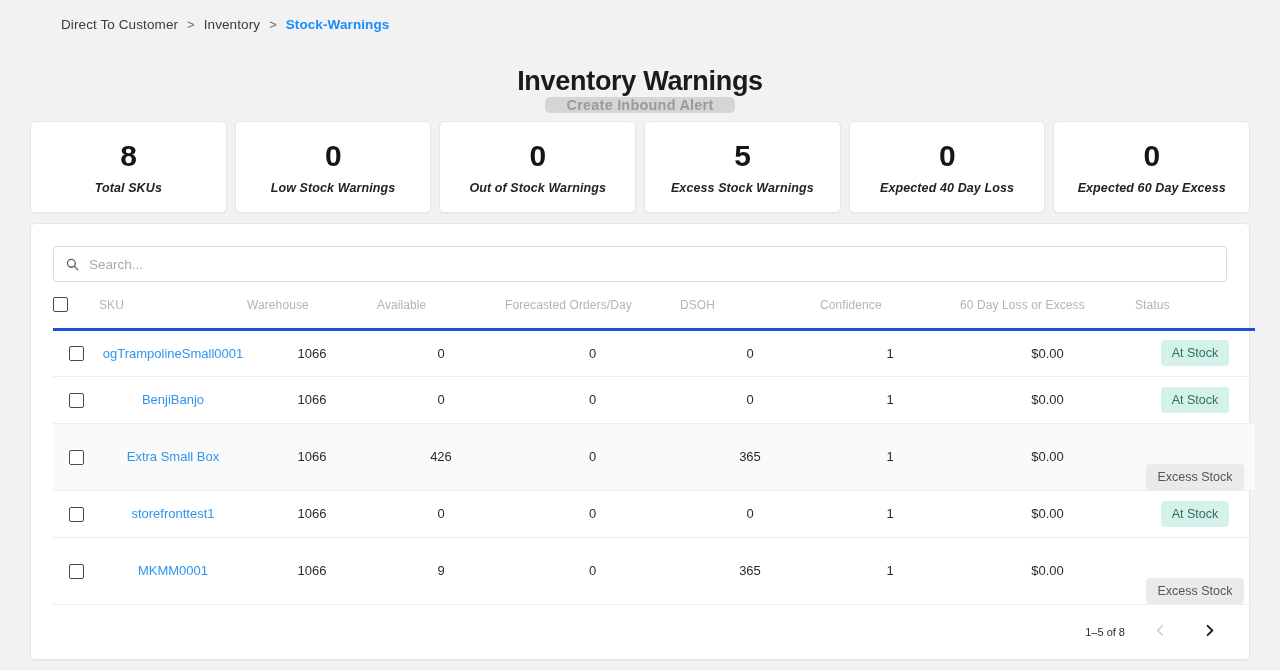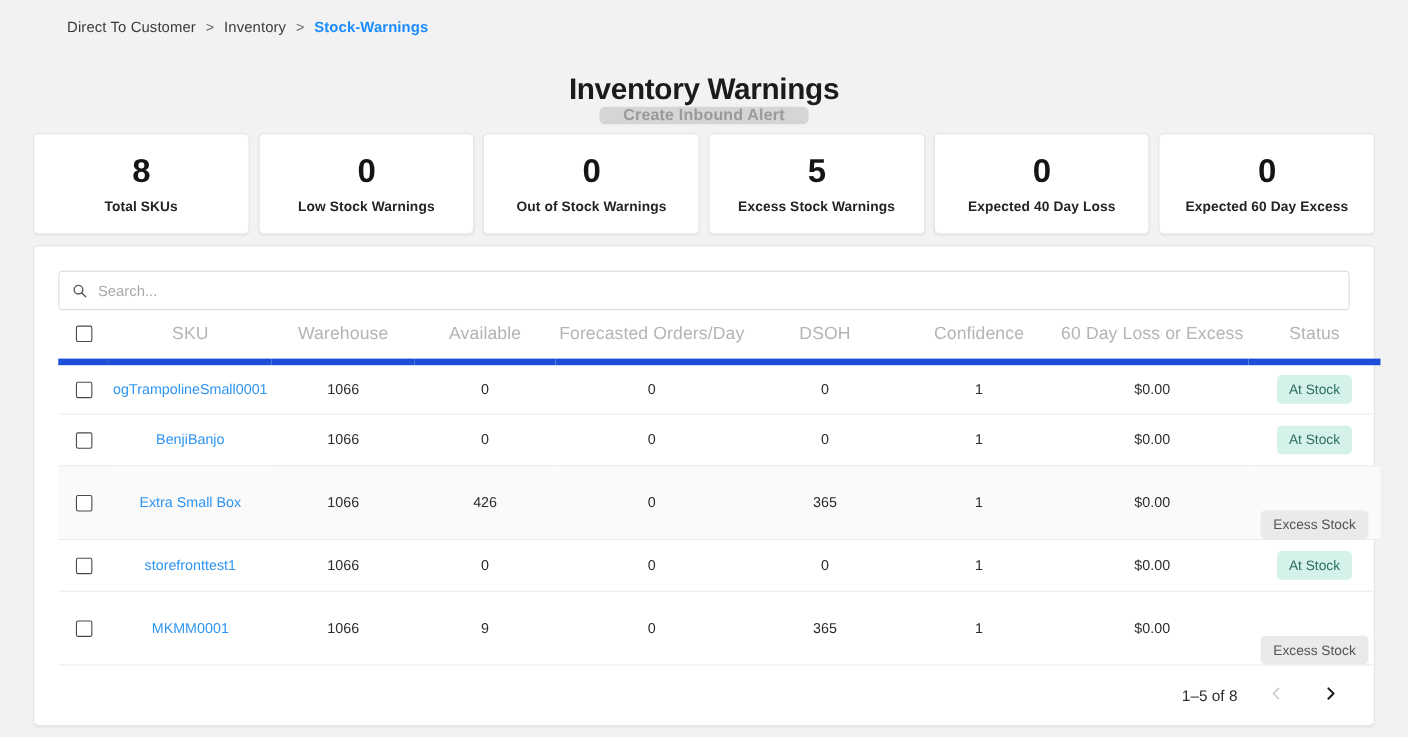--- a/index.html
+++ b/index.html
@@ -102,20 +102,21 @@
     line-height: 34px;
     color: #151515;
     letter-spacing: -.5px;
   }
   .stat-label {
     margin-top: 8px;
     font-size: 12.5px;
     font-weight: bold;
     color: #232323;
     letter-spacing: .1px;
+    font-style: italic;
   }
 
   
   .table-card {
     margin-top: 10px;
     background: #fff;
     border: 1px solid #e6e6e6;
     border-radius: 5px;
     padding: 22px 22px 0 22px;
     box-shadow: 0 1px 1px rgba(0,0,0,.04);
@@ -143,28 +144,28 @@
   }
   .search-input::placeholder { color: #a9a9a9; }
 
   
   table {
     width: 100%;
     border-collapse: collapse;
     table-layout: fixed;
   }
   thead th {
-    font-size: 16px;
+    font-size: 12px;
     font-weight: normal;
     color: #b4b4b4;
     height: 47px;
     vertical-align: middle;
-    text-align: center;
+    text-align: left;
     letter-spacing: .1px;
-    border-bottom: 6px solid #1d4ed8;
+    border-bottom: 3px solid #1d4ed8;
   }
   tbody td {
     height: 47px;
     font-size: 13px;
     color: #2b2b2b;
     text-align: center;
     vertical-align: middle;
     border-bottom: 1px solid #ededed;
   }
   tbody tr.shaded td { background: #fafafa; }
@@ -222,21 +223,21 @@
   
   .pagination {
     display: flex;
     align-items: center;
     justify-content: flex-end;
     gap: 22px;
     height: 54px;
     padding-right: 4px;
   }
   .page-info {
-    font-size: 14px;
+    font-size: 11px;
     color: #2b2b2b;
   }
   .pg-btn {
     background: none;
     border: none;
     padding: 0 6px;
     display: flex;
     align-items: center;
     cursor: pointer;
   }

